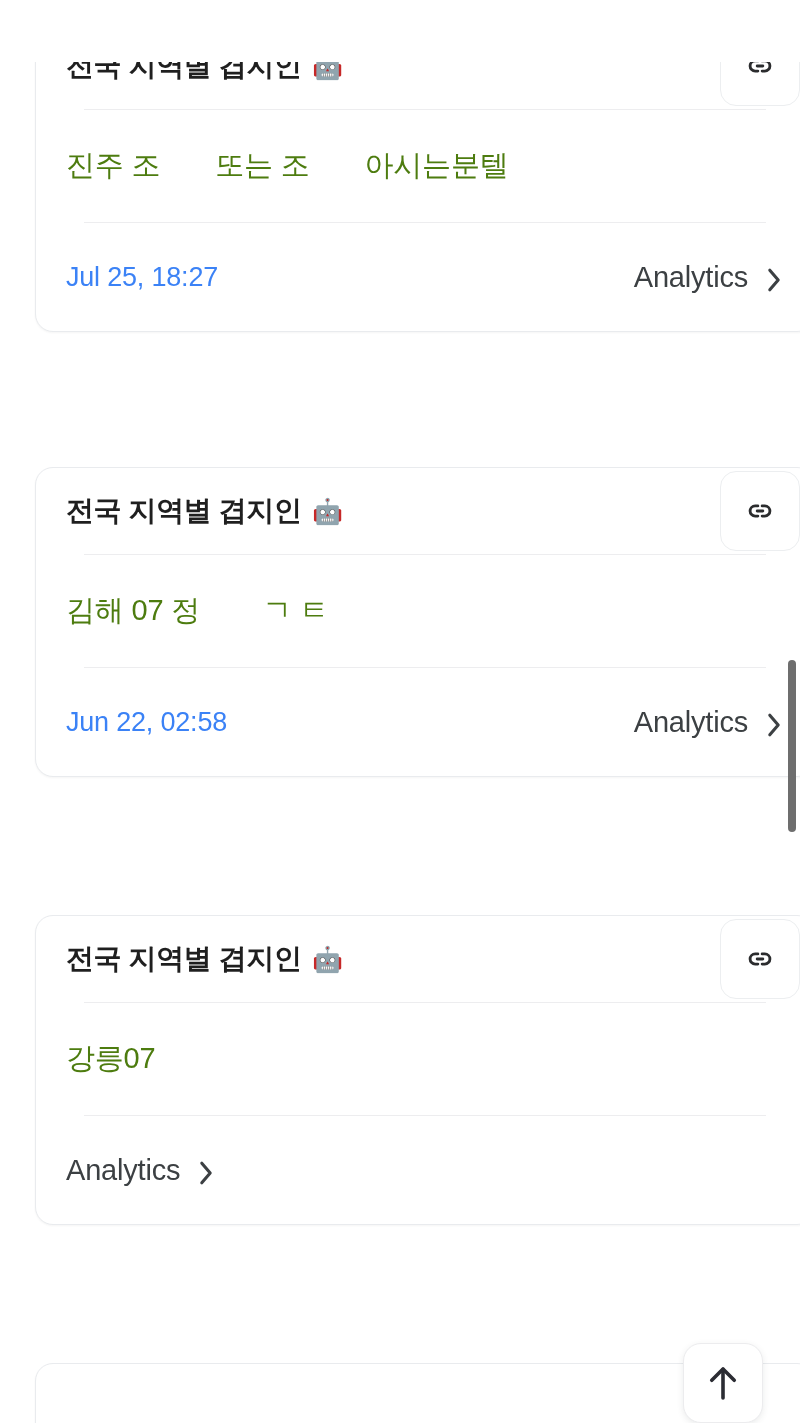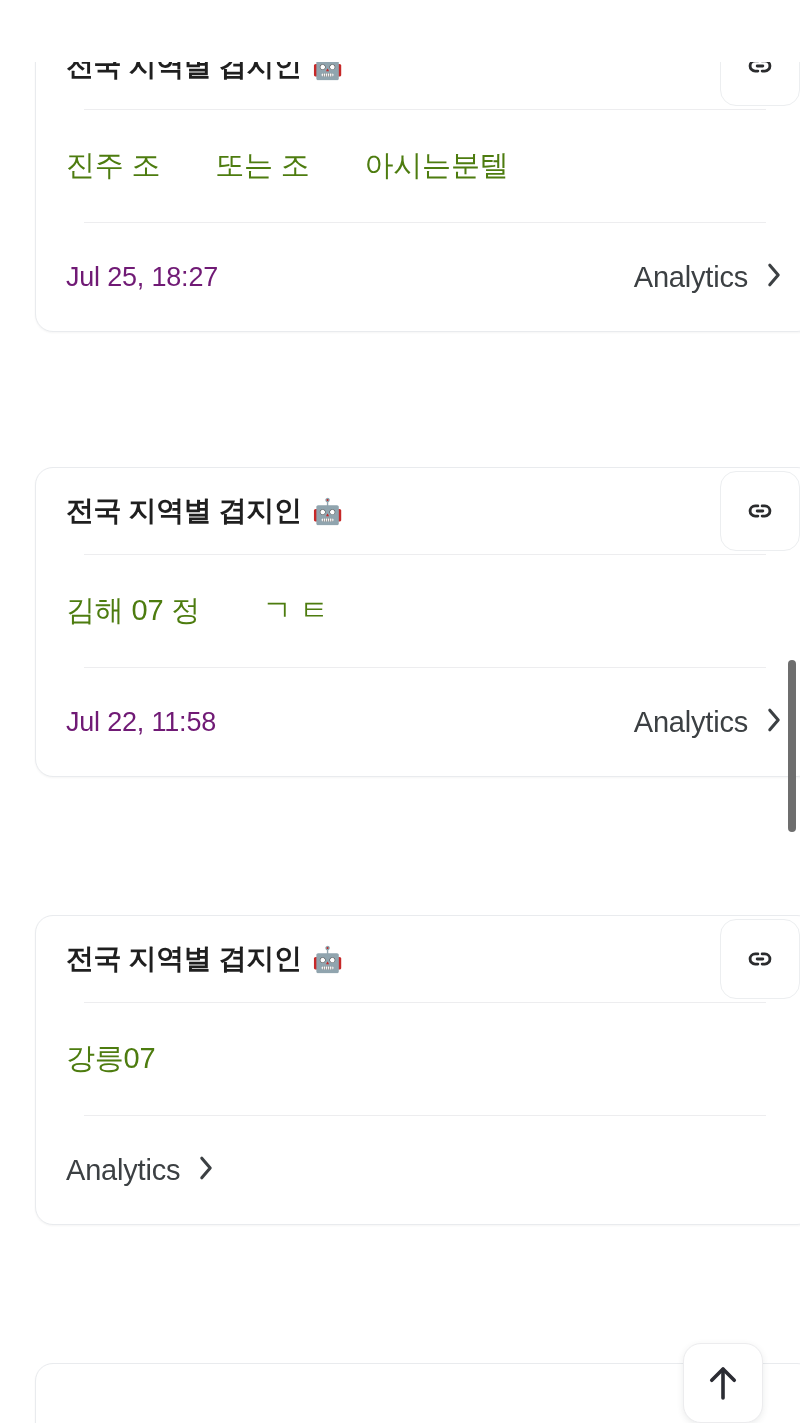--- a/index.html
+++ b/index.html
@@ -192,26 +192,26 @@
 
   .card-foot {
     padding: 0 30px;
     height: 108px;
     display: flex;
     align-items: center;
     justify-content: space-between;
   }
   .date {
     font-size: 27px;
-    color: #701a75;
+    color: #3b82f6;
     letter-spacing: -0.2px;
   }
   .analytics {
     display: flex;
-    align-items: flex-start;
+    align-items: flex-end;
     cursor: pointer;
   }
   .analytics-label {
     font-size: 29px;
     color: #3c4043;
     letter-spacing: -0.2px;
   }
   .chev {
     margin-left: 16px;
     display: block;
@@ -309,21 +309,21 @@
             <path d="M13.5 8.4h1.9a3.6 3.6 0 1 1 0 7.2h-1.9" stroke="#2b2c2e" stroke-width="2" stroke-linecap="round"></path>
           </svg>
         </div>
       </div>
       <div class="divider"></div>
       <div class="card-body">
         <span class="card-body-text">김해 07 정        ㄱ ㅌ</span>
       </div>
       <div class="divider"></div>
       <div class="card-foot">
-        <span class="date">Jul 22, 11:58</span>
+        <span class="date">Jun 22, 02:58</span>
         <span class="analytics">
           <span class="analytics-label">Analytics</span>
           <svg class="chev" width="20" height="28" viewBox="0 0 12 20" fill="none">
             <path d="M3 3l6 7-6 7" stroke="#3c4043" stroke-width="2.2" stroke-linecap="round" stroke-linejoin="round"></path>
           </svg>
         </span>
       </div>
     </div>
 
     <div class="card card-3">

